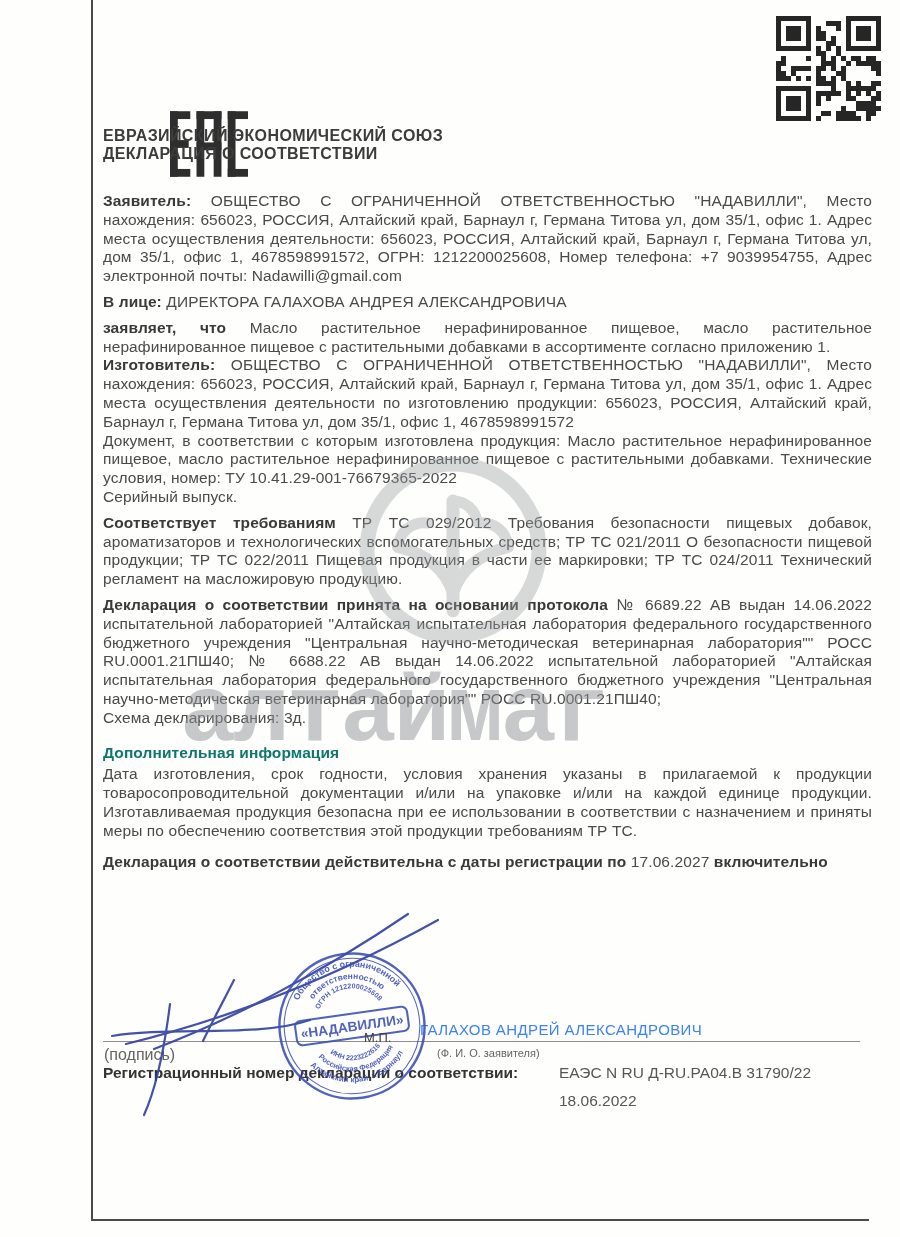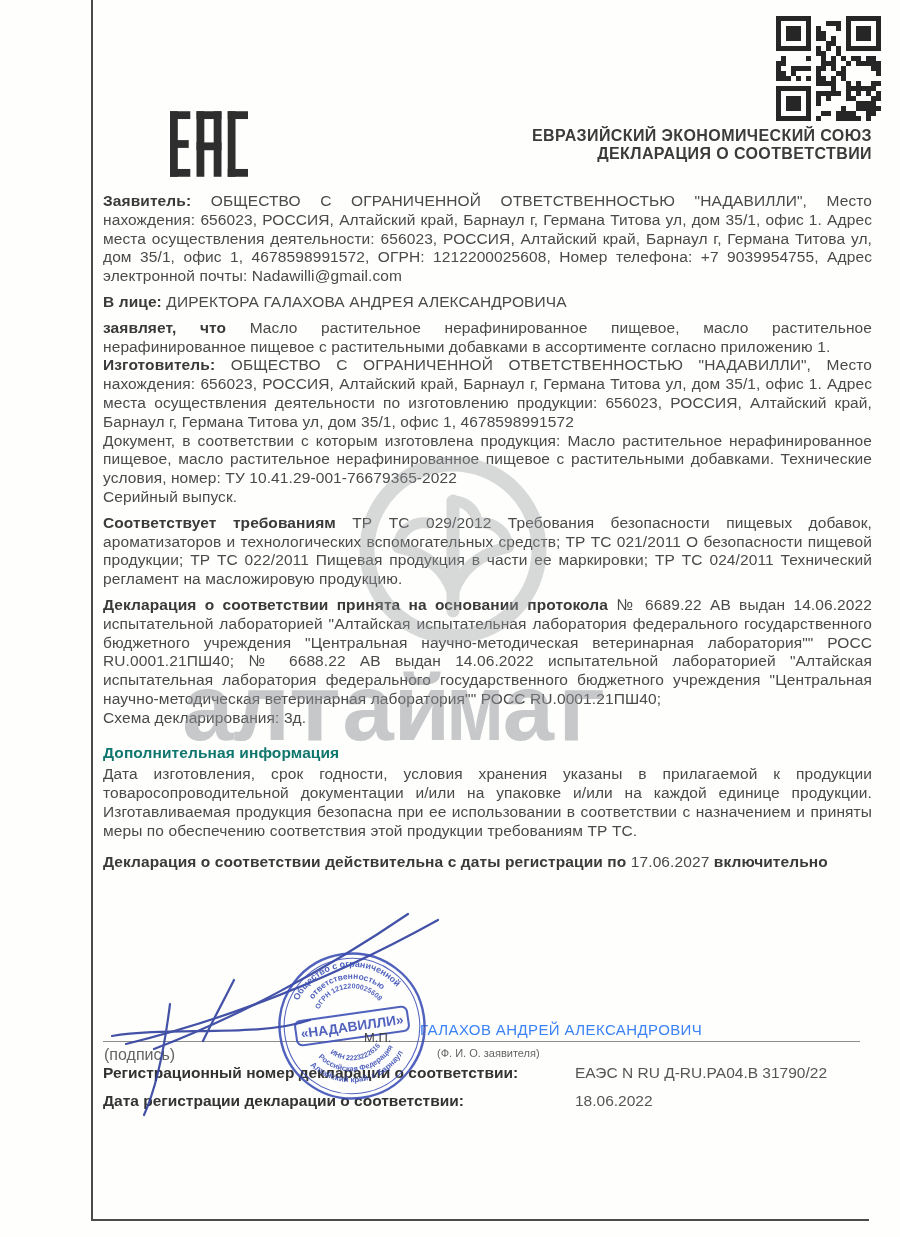--- a/index.html
+++ b/index.html
@@ -2,21 +2,21 @@
 <html><head>
 <meta charset="utf-8">
 <style>
   html,body{margin:0;padding:0;background:#fdfdfb;}
   .page{position:relative;width:900px;height:1237px;background:#fefefd;overflow:hidden;
         font-family:"Liberation Sans","DejaVu Sans",sans-serif;color:#474747;}
   .edge-left{position:absolute;left:91px;top:0;width:2px;height:1221px;background:#4b4b4b;}
   .edge-bottom{position:absolute;left:91px;top:1219px;width:778px;height:2px;background:#4b4b4b;}
   .eac-mark{position:absolute;left:170px;top:102px;width:78px;height:84px;}
   .qr{position:absolute;left:776px;top:16px;width:105px;height:105px;}
-  .titles{position:absolute;left:103px;top:127px;width:769px;text-align:right;}
+  .titles{position:absolute;left:103px;top:127px;width:769px;text-align:left;}
   .title1{font-size:16px;font-weight:bold;color:#3c3c3c;letter-spacing:.4px;}
   .title2{font-size:16px;font-weight:bold;color:#3c3c3c;letter-spacing:.4px;}
   .content{position:absolute;left:103px;top:192px;width:769px;font-size:15.5px;line-height:18.8px;
            letter-spacing:.1px;color:#4a4a4a;}
   .content p{margin:0 0 7px;text-align:justify;}
   .content .tight{margin:0;}
   .content .b,.content b{font-weight:bold;color:#3a3a3a;}
   .add-title{font-weight:bold;color:#0f766e;margin:4px 0 3px !important;text-align:left;}
   .scheme{margin-bottom:16px !important;text-align:left !important;}
   .validity{margin-top:12px !important;}
@@ -34,21 +34,21 @@
   .mp{position:absolute;left:364px;top:1010px;font-size:13px;color:#3f3f3f;z-index:9;margin-top:20px;}
   .sig-line{position:absolute;left:103px;top:1041px;width:757px;height:1px;background:#8d8d8d;z-index:4;}
   .fio{position:absolute;left:420px;top:1021px;font-size:15px;color:#3b82f6;letter-spacing:.4px;z-index:4;}
   .cap-sign{position:absolute;left:104px;top:1046px;font-size:16px;color:#646464;z-index:4;}
   .cap-fio{position:absolute;left:437px;top:1047px;font-size:11px;color:#646464;z-index:4;}
   .foot-row1{position:absolute;left:103px;top:1064px;width:769px;z-index:4;}
   .foot-row2{position:absolute;left:103px;top:1092px;width:769px;z-index:4;}
   .foot-label{font-size:15.5px;font-weight:bold;color:#333;}
   .foot-val{position:absolute;left:472px;top:0;font-size:15.5px;color:#565656;}
   .foot-row1,.foot-row2{position:absolute;}
-  .foot-row1 .foot-val,.foot-row2 .foot-val{left:472px;}
+  .foot-row1 .foot-val,.foot-row2 .foot-val{left:456px;}
   svg text{font-family:"Liberation Sans","DejaVu Sans",sans-serif;}
 </style>
 </head>
 <body>
 
 <div class="page">
 
   <div class="edge-left"></div>
   <div class="edge-bottom"></div>
 
@@ -281,17 +281,16 @@
   <div class="sig-line"></div>
   <div class="fio">ГАЛАХОВ АНДРЕЙ АЛЕКСАНДРОВИЧ</div>
   <div class="cap-sign">(подпись)</div>
   <div class="cap-fio">(Ф. И. О. заявителя)</div>
 
   <div class="foot-row1">
     <span class="foot-label">Регистрационный номер декларации о соответствии:</span>
     <span class="foot-val">ЕАЭС N RU Д-RU.РА04.В 31790/22</span>
   </div>
   <div class="foot-row2">
-    <span class="foot-label">Дата регистрации декларации о соответствии:</span>
     <span class="foot-val">18.06.2022</span>
   </div>
 
 </div>
 
 </body></html>

